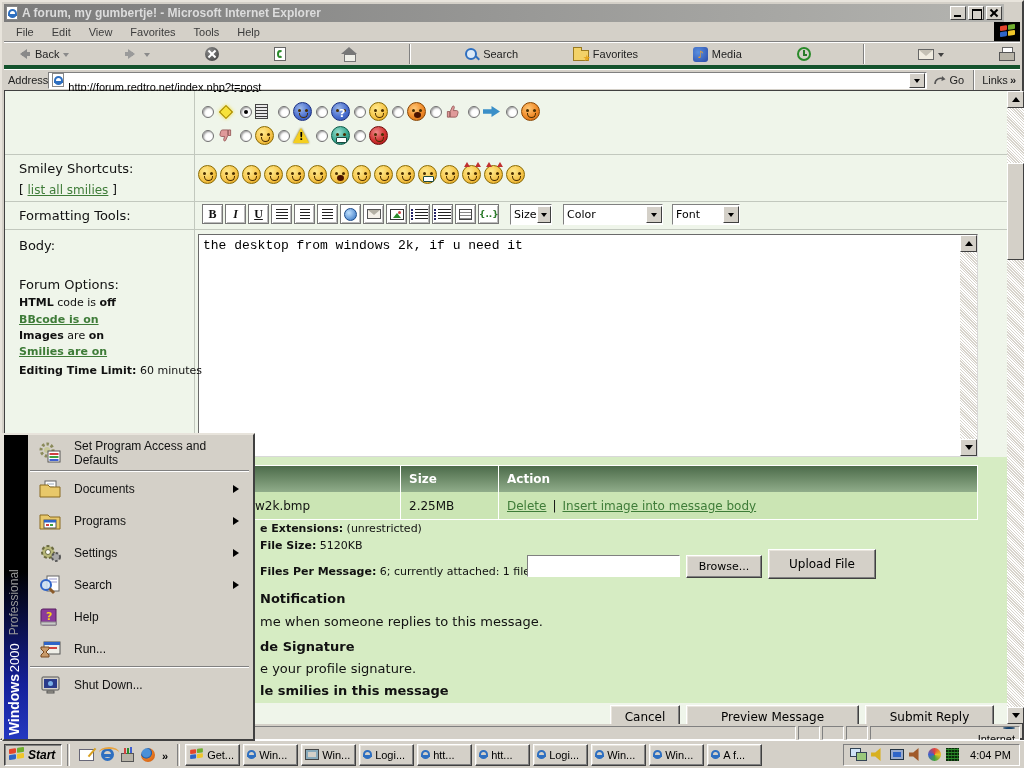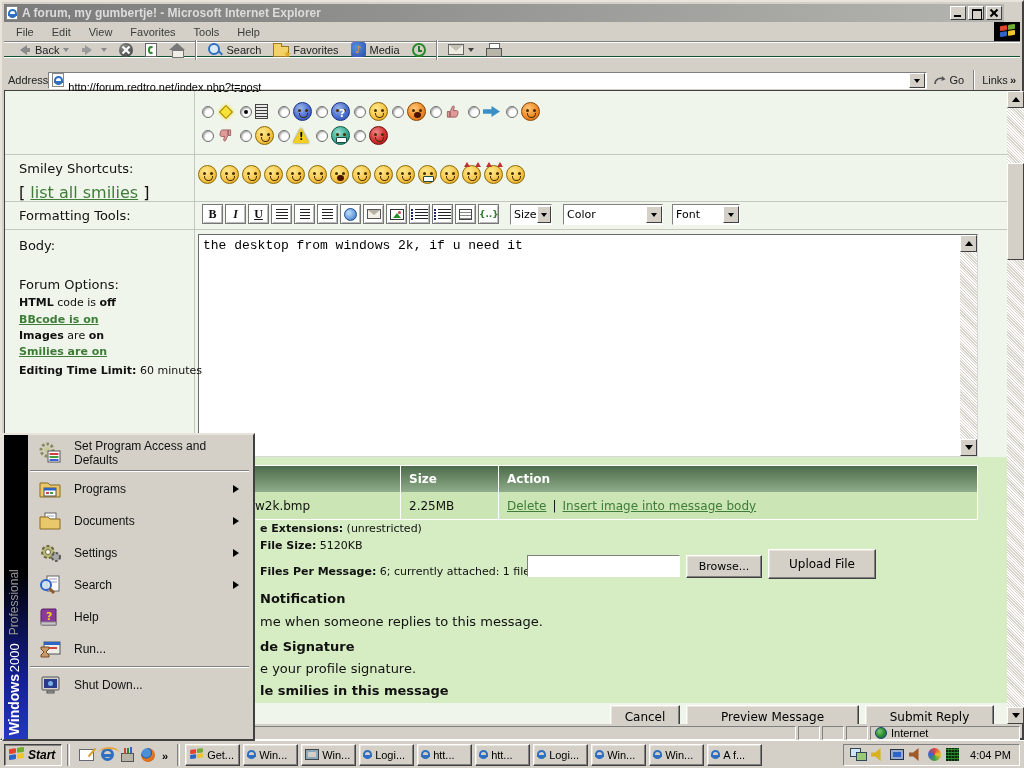--- a/index.html
+++ b/index.html
@@ -22,23 +22,23 @@
   .cbtn.cls::before,.cbtn.cls::after { content:""; position:absolute; left:2px; top:5px; width:10px; height:2px; background:#000; }
   .cbtn.cls::before { transform:rotate(45deg);} .cbtn.cls::after { transform:rotate(-45deg);}
 
   .menubar { position:absolute; left:2px; top:20px; right:2px; height:20px; background:#d4d0c8;
              display:flex; align-items:center; gap:2px; padding-left:4px;
              border-bottom:1px solid #808080; box-shadow:0 1px 0 #fff; }
   .menubar .mi { font-size:11px; color:#3c3c3c; padding:2px 8px; }
   .throbber { position:absolute; right:0; top:0; width:26px; height:19px; background:#000;
               display:grid; place-items:center; }
 
-  .toolbar { position:absolute; left:2px; top:41px; right:2px; height:14px; background:#d4d0c8;
+  .toolbar { position:absolute; left:2px; top:41px; right:2px; height:26px; background:#d4d0c8;
              display:flex; align-items:center; gap:2px; padding-left:6px;
-             border-bottom:1px solid #14532d; box-shadow:0 1px 0 #fff; font-size:11px; color:#222; }
+             border-bottom:4px solid #14532d; box-shadow:0 1px 0 #fff; font-size:11px; color:#222;justify-content:space-between; }
   .tbtn { display:flex; align-items:center; gap:4px; padding:3px 5px; }
   .tsep-v { width:2px; height:20px; border-left:1px solid #808080; border-right:1px solid #fff; margin:0 3px; }
   .caret { width:0; height:0; border:3px solid transparent; border-top:4px solid #404040; margin-top:4px; }
   .caret.dim { border-top-color:#8a8a8a; }
 
   .i-back,.i-fwd { position:relative; width:16px; height:12px; }
   .i-back::before { content:""; position:absolute; left:0; top:1px; border:5px solid transparent; border-right:7px solid #8a8a8a; }
   .i-back::after  { content:""; position:absolute; left:7px; top:4px; width:8px; height:4px; background:#8a8a8a; }
   .i-fwd::before  { content:""; position:absolute; right:0; top:1px; border:5px solid transparent; border-left:7px solid #9a9a9a; }
   .i-fwd::after   { content:""; position:absolute; right:7px; top:4px; width:8px; height:4px; background:#9a9a9a; }
@@ -189,21 +189,21 @@
          box-shadow:inset -1px -1px 0 #808080, inset 1px 1px 0 #e8e4dc; font-size:11px; color:#000;
          display:grid; place-items:center; }
   .browse { position:absolute; left:681px; top:464px; width:76px; height:23px; }
   .upload { position:absolute; left:763px; top:458px; width:108px; height:30px; font-size:12px; }
   .sech { position:absolute; left:255px; font-size:13px; font-weight:bold; color:#111; }
   .secp { position:absolute; left:255px; font-size:13px; color:#111; }
   .pbtn { position:absolute; top:614px; height:24px; font-size:12px; }
 
   .statusbar { position:absolute; left:2px; top:722px; right:2px; height:16px; background:#d4d0c8;
                display:flex; gap:2px; align-items:stretch; padding-top:2px; font-size:11px; }
-  .spane { border:1px solid; border-color:#808080 #fff #fff #808080; display:flex; align-items:flex-end; padding:0 4px; gap:4px; }
+  .spane { border:1px solid; border-color:#808080 #fff #fff #808080; display:flex; align-items:flex-end; padding:0 4px; gap:4px;flex-direction:column; }
   .sp-main { flex:1; } .sp-sm { width:22px; } .sp-net { width:150px; }
   .s-globe { width:12px; height:12px; border-radius:50%; border:1px solid #14406a;
              background:radial-gradient(circle at 35% 35%,#7ac87a,#2a8a2a 55%,#1a5aa0); }
 
   
   .startmenu { position:absolute; left:2px; top:433px; width:253px; height:308px; background:#d4d0c8;
                border:2px solid; border-color:#e8e4dc #404040 #404040 #e8e4dc; z-index:50; }
   .sm-side { position:absolute; left:0; top:0; bottom:0; width:24px;
              background:linear-gradient(to top,#2438c0 0%,#15209a 18%,#000 55%); }
   .sm-brand { position:absolute; bottom:4px; left:2px; writing-mode:vertical-rl; transform:rotate(180deg);
@@ -433,21 +433,21 @@
             <i class="rad"></i>
             <span class="face teal grin2"></span>
           </label>
         <label class="mi-item" title="angry">
             <i class="rad"></i>
             <span class="face red"></span>
           </label>
       </div>
 
       <div class="lbl" style="top:70px">Smiley Shortcuts:</div>
-      <div class="lbl" style="top:92px;font-size:16px">
+      <div class="lbl" style="top:92px;font-size:12px">
         <span>[</span>
         <a class="glink" href="#">list all smilies</a>
         <span>]</span>
       </div>
       <div class="rowflex" style="left:193px;top:74px;gap:3px">
         <span class="face" title="blush"></span>
         <span class="face" title="neutral"></span>
         <span class="face" title="grin"></span>
         <span class="face" title="laugh"></span>
         <span class="face" title="cool"></span>
@@ -600,37 +600,37 @@
           <rect x="10" y="10" width="12" height="11" fill="#fff" stroke="#555"></rect>
           <rect x="11.5" y="12" width="9" height="2" fill="#d04040"></rect>
           <rect x="11.5" y="15" width="9" height="2" fill="#40a040"></rect>
           <rect x="11.5" y="18" width="9" height="2" fill="#4060d0"></rect>
         </svg>
       <span>Set Program Access and Defaults</span>
     </div>
     <div class="smsep"></div>
     <div class="smi">
       <svg width="24" height="24" viewBox="0 0 24 24">
+          <rect x="7" y="4" width="11" height="12" fill="#fff" stroke="#666"></rect>
+          <line x1="9" y1="7" x2="16" y2="7" stroke="#9ab"></line>
+          <line x1="9" y1="10" x2="16" y2="10" stroke="#9ab"></line>
+          <path d="M2 8 h8 l2 2 h10 v10 H2 Z" fill="#e8c86a" stroke="#8a6a20"></path>
+        </svg>
+      <span>Documents</span>
+      <span class="sm-arrow"></span>
+    </div>
+    <div class="smi">
+      <svg width="24" height="24" viewBox="0 0 24 24">
           <path d="M2 6 h8 l2 2 h10 v12 H2 Z" fill="#e8c86a" stroke="#8a6a20"></path>
           <rect x="6" y="11" width="12" height="8" fill="#fff" stroke="#555"></rect>
           <rect x="6" y="11" width="12" height="2.5" fill="#2e64c8"></rect>
           <rect x="8" y="15" width="3" height="2" fill="#d04040"></rect>
           <rect x="12" y="15" width="3" height="2" fill="#40a040"></rect>
         </svg>
       <span>Programs</span>
-      <span class="sm-arrow"></span>
-    </div>
-    <div class="smi">
-      <svg width="24" height="24" viewBox="0 0 24 24">
-          <rect x="7" y="4" width="11" height="12" fill="#fff" stroke="#666"></rect>
-          <line x1="9" y1="7" x2="16" y2="7" stroke="#9ab"></line>
-          <line x1="9" y1="10" x2="16" y2="10" stroke="#9ab"></line>
-          <path d="M2 8 h8 l2 2 h10 v10 H2 Z" fill="#e8c86a" stroke="#8a6a20"></path>
-        </svg>
-      <span>Documents</span>
       <span class="sm-arrow"></span>
     </div>
     <div class="smi">
       <svg width="24" height="24" viewBox="0 0 24 24">
           <circle cx="10" cy="11" r="6" fill="#b8b87a" stroke="#6a6a40" stroke-width="2" stroke-dasharray="3 2.2"></circle>
           <circle cx="10" cy="11" r="2.5" fill="#fff" stroke="#6a6a40"></circle>
           <circle cx="18" cy="16" r="4" fill="#a8a8a8" stroke="#555" stroke-width="2" stroke-dasharray="2.5 2"></circle>
         </svg>
       <span>Settings</span>
       <span class="sm-arrow"></span>

